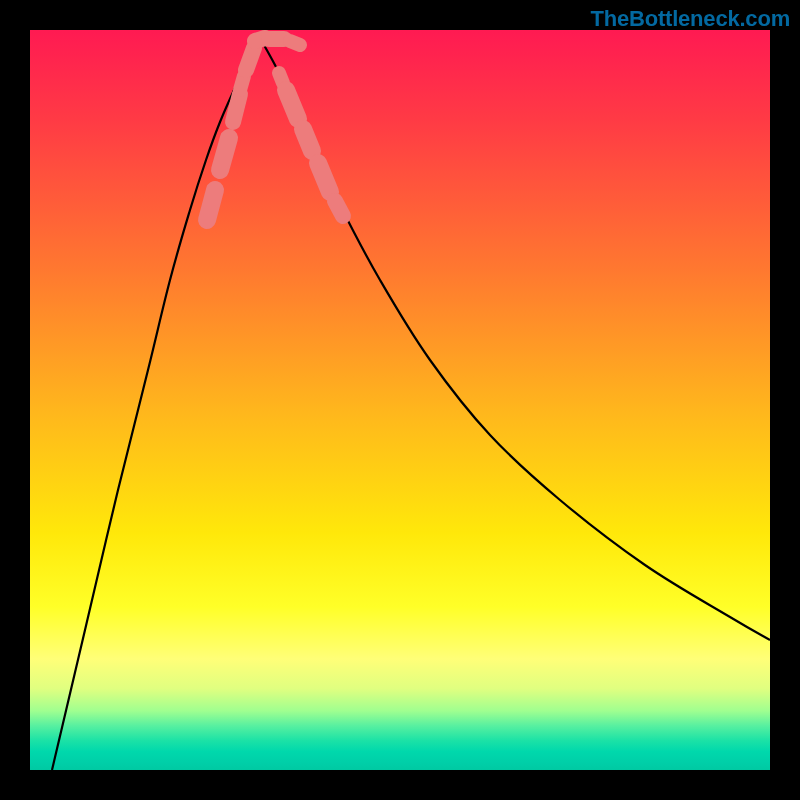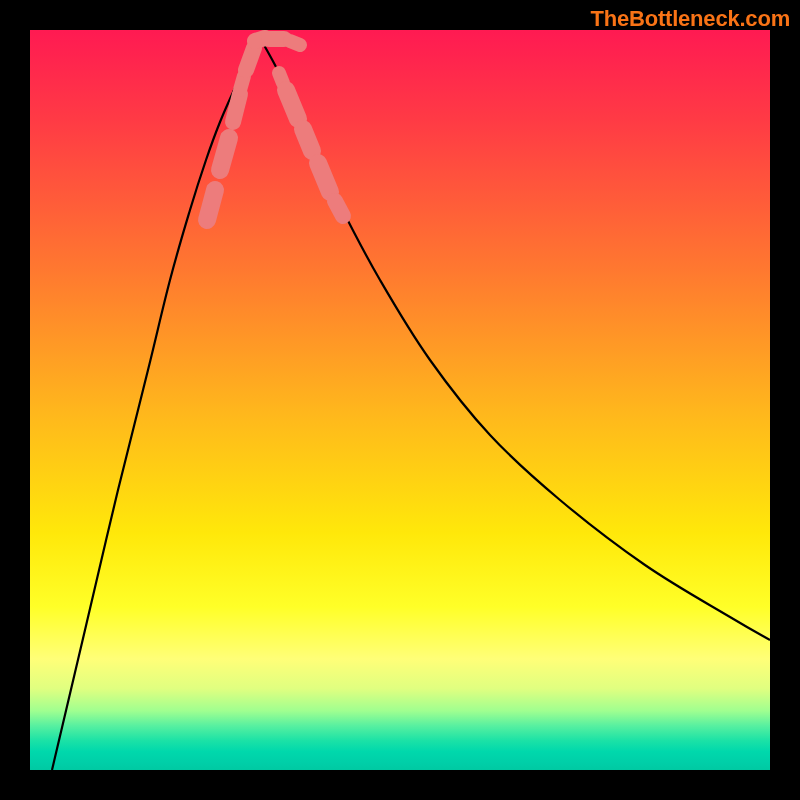--- a/index.html
+++ b/index.html
@@ -34,21 +34,21 @@
       #00cfa8 99%,
       #00c9a2 100%
     );
   }
   .watermark {
     position: absolute;
     top: 6px;
     right: 10px;
     font-size: 22px;
     font-weight: 600;
-    color: #f97316;
+    color: #0369a1;
     letter-spacing: -0.2px;
   }
   svg {
     position: absolute;
     left: 30px;
     top: 30px;
   }
   .curve {
     fill: none;
     stroke: #000;

